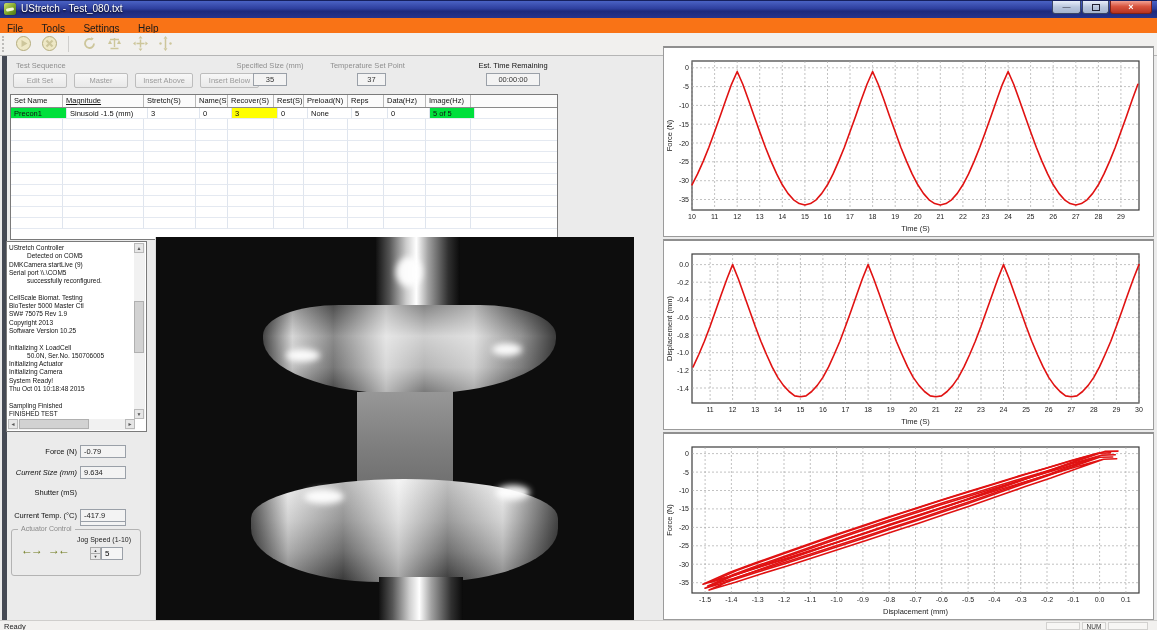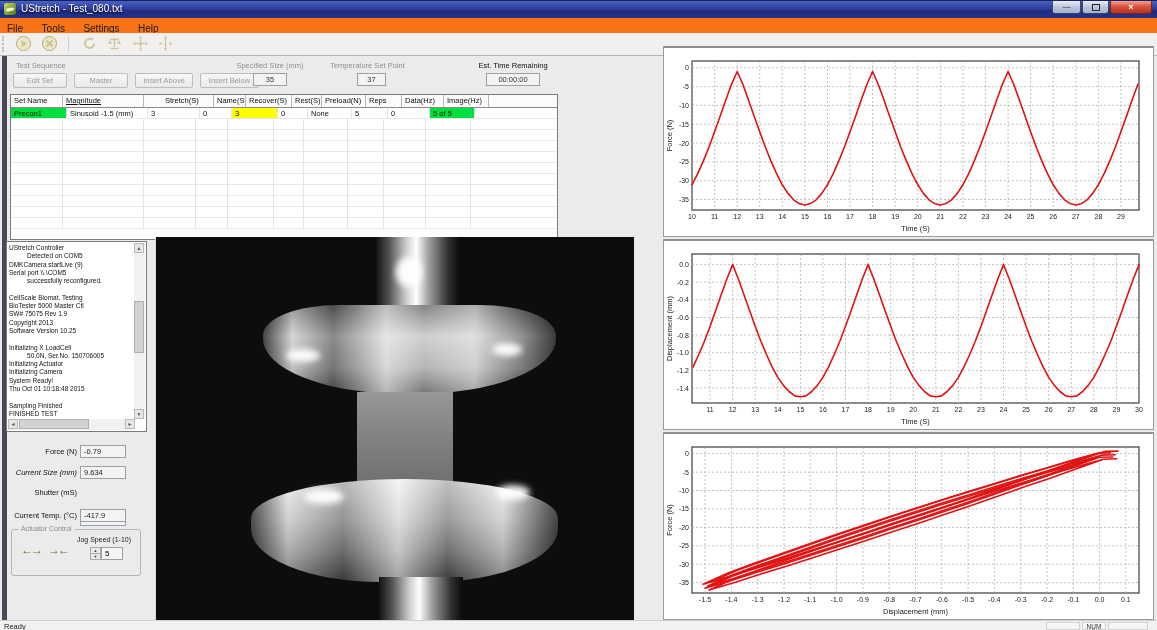--- a/index.html
+++ b/index.html
@@ -188,21 +188,21 @@
     <div class="abs gray-label center" style="left:310px;top:5px;width:115px;">Temperature Set Point</div>
     <div class="tbox center" style="left:357px;top:17px;width:29px;height:13px;">37</div>
 
     <div class="abs black-label center" style="left:470px;top:5px;width:86px;">Est. Time Remaining</div>
     <div class="tbox center" style="left:486px;top:17px;width:54px;height:13px;">00:00:00</div>
 
     <div id="seq-table">
       <div id="seq-head">
           <div class="th" style="width: 52px;">Set Name</div>
           <div class="th" style="width: 81px; text-decoration: underline;">Magnitude</div>
-          <div class="th" style="width: 52px; margin-left: 18px;">Stretch(S)</div>
+          <div class="th" style="width: 52px;">Stretch(S)</div>
           <div class="th" style="width: 32px;">Name(S)</div>
           <div class="th" style="width: 46px;">Recover(S)</div>
           <div class="th" style="width: 30px;">Rest(S)</div>
           <div class="th" style="width: 44px;">Preload(N)</div>
           <div class="th" style="width: 36px;">Reps</div>
           <div class="th" style="width: 42px;">Data(Hz)</div>
           <div class="th" style="width: 45px;">Image(Hz)</div>
           <div class="th" style="flex: 1 1 0%; border-right: none;"></div>
         </div>
       <div id="seq-body">

